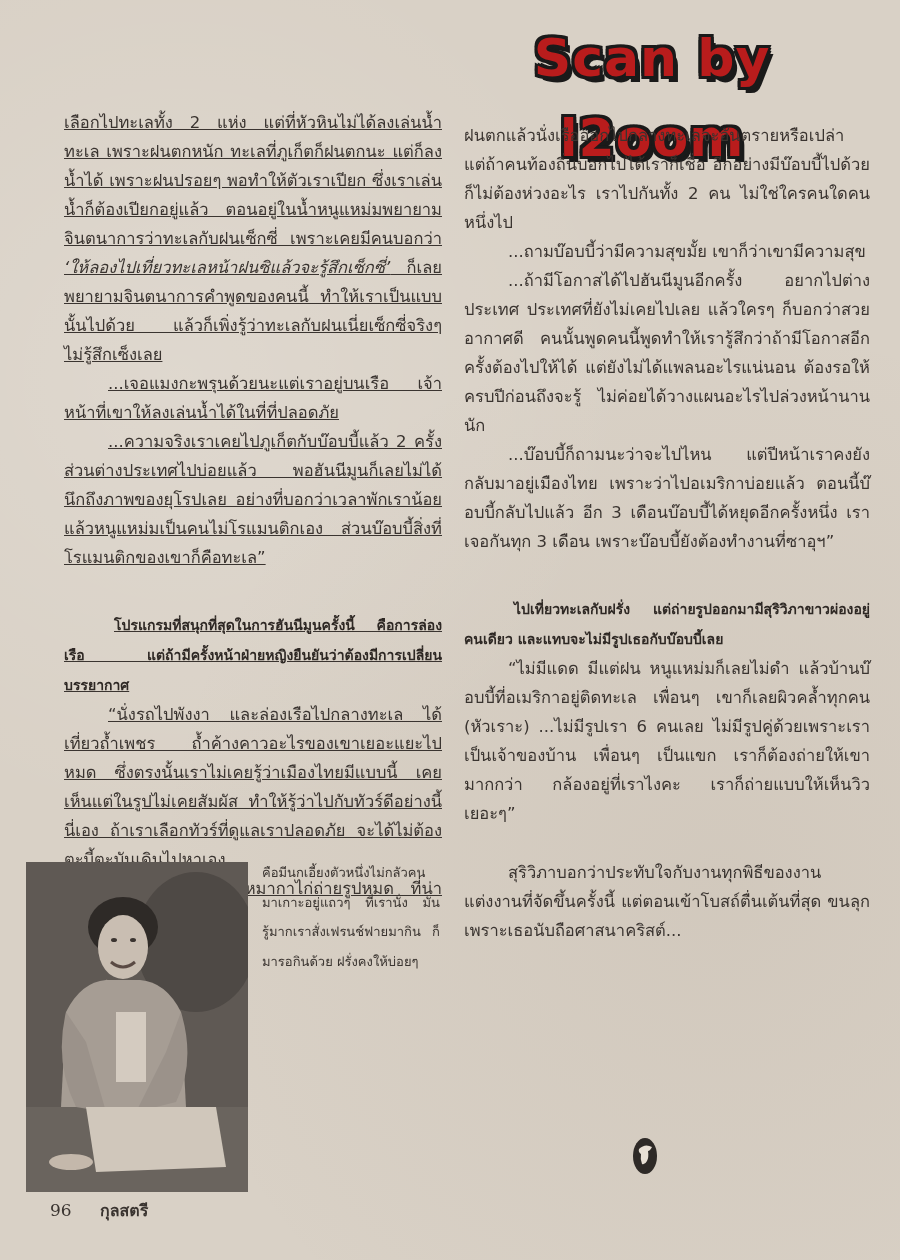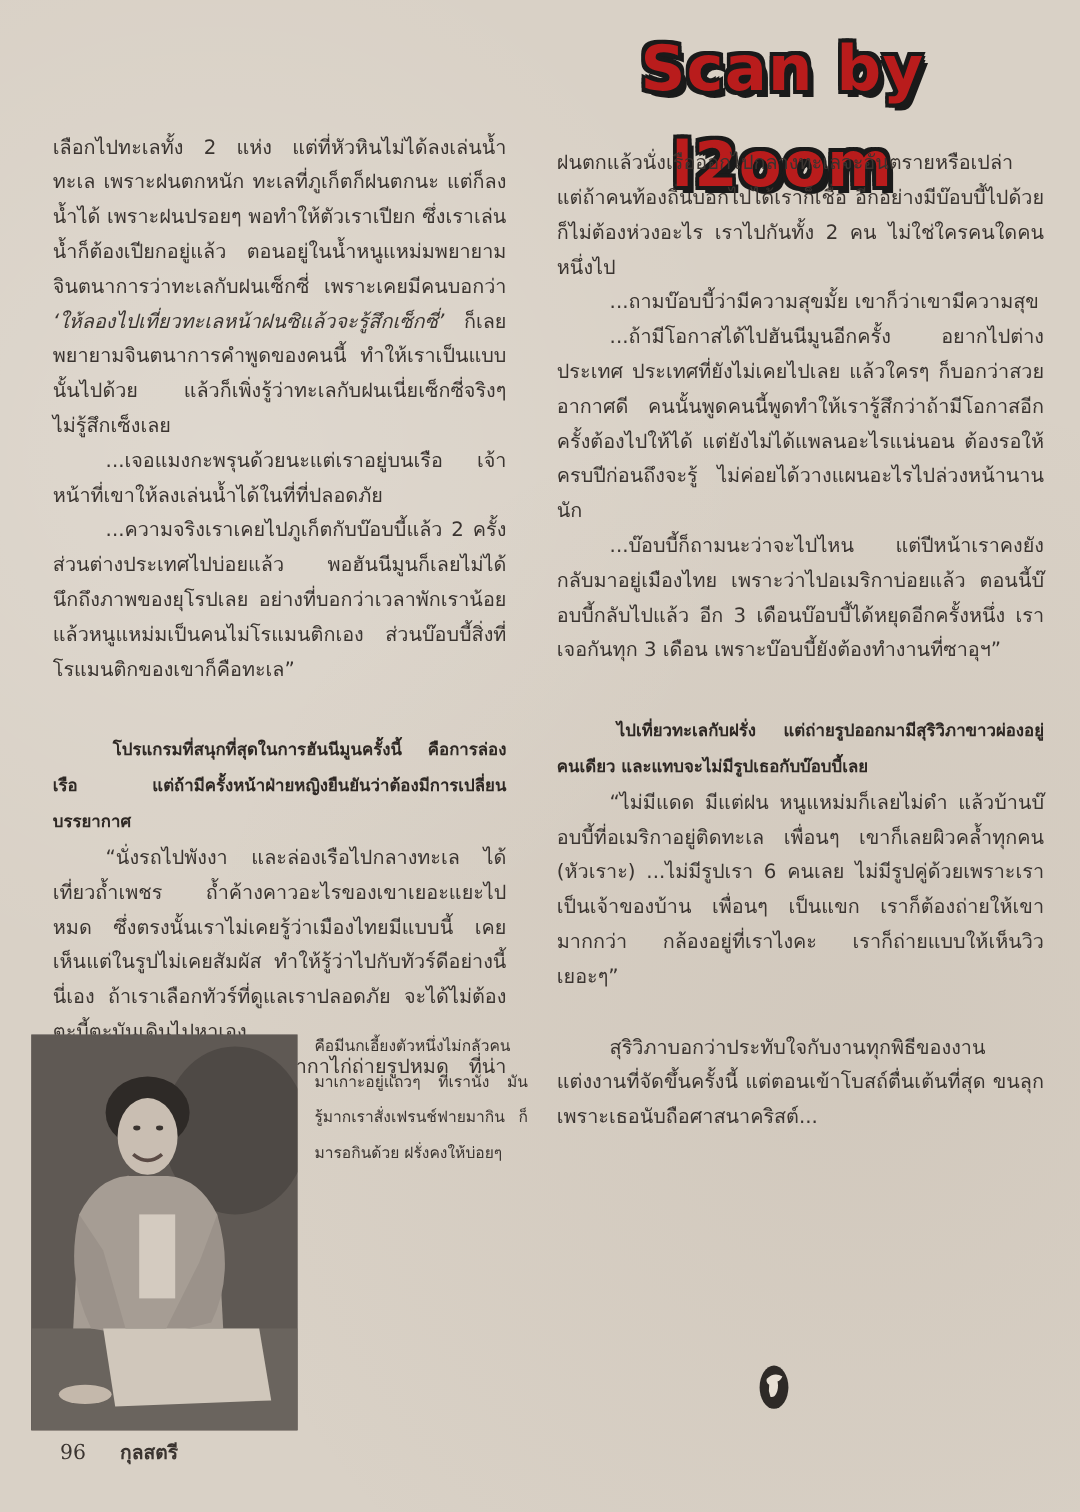--- a/index.html
+++ b/index.html
@@ -15,21 +15,21 @@
     }
     .watermark {
       position: absolute; left: 432px; top: 18px; width: 440px; height: 80px;
       font-family: "DejaVu Sans", sans-serif; font-weight: bold;
       font-size: 52px; color: #b91c1c; letter-spacing: 1px;
       text-shadow: -3px -3px 0 #1a1a1a, 3px -3px 0 #1a1a1a, -3px 3px 0 #1a1a1a, 3px 3px 0 #1a1a1a,
                    0 -3px 0 #1a1a1a, 0 3px 0 #1a1a1a, -3px 0 0 #1a1a1a, 3px 0 0 #1a1a1a, 5px 6px 0 #1a1a1a;
       line-height: 80px; text-align: center;
     }
     .col { position: absolute; font-size: 16.5px; line-height: 29px; }
-    .col-left { left: 44px; top: 108px; width: 378px; }
+    .col-left { left: 64px; top: 108px; width: 378px; text-decoration: underline; }
     .col-right { left: 452px; top: 121px; width: 406px; margin-left: 12px; }
     .p { margin: 0; text-align: justify; text-align-last: left; }
     .indent { text-indent: 44px; }
     .heading { font-weight: bold; font-size: 14px; line-height: 30px; margin: 0; text-indent: 50px; text-align: justify; color: #2e2824; }
     .italic-b { font-style: italic; font-weight: bold; }
     .em { font-style: italic; }
     .gap { height: 38px; }
     .gap2 { height: 30px; }
     .photo {
       position: absolute; left: 26px; top: 862px; width: 222px; height: 330px;

